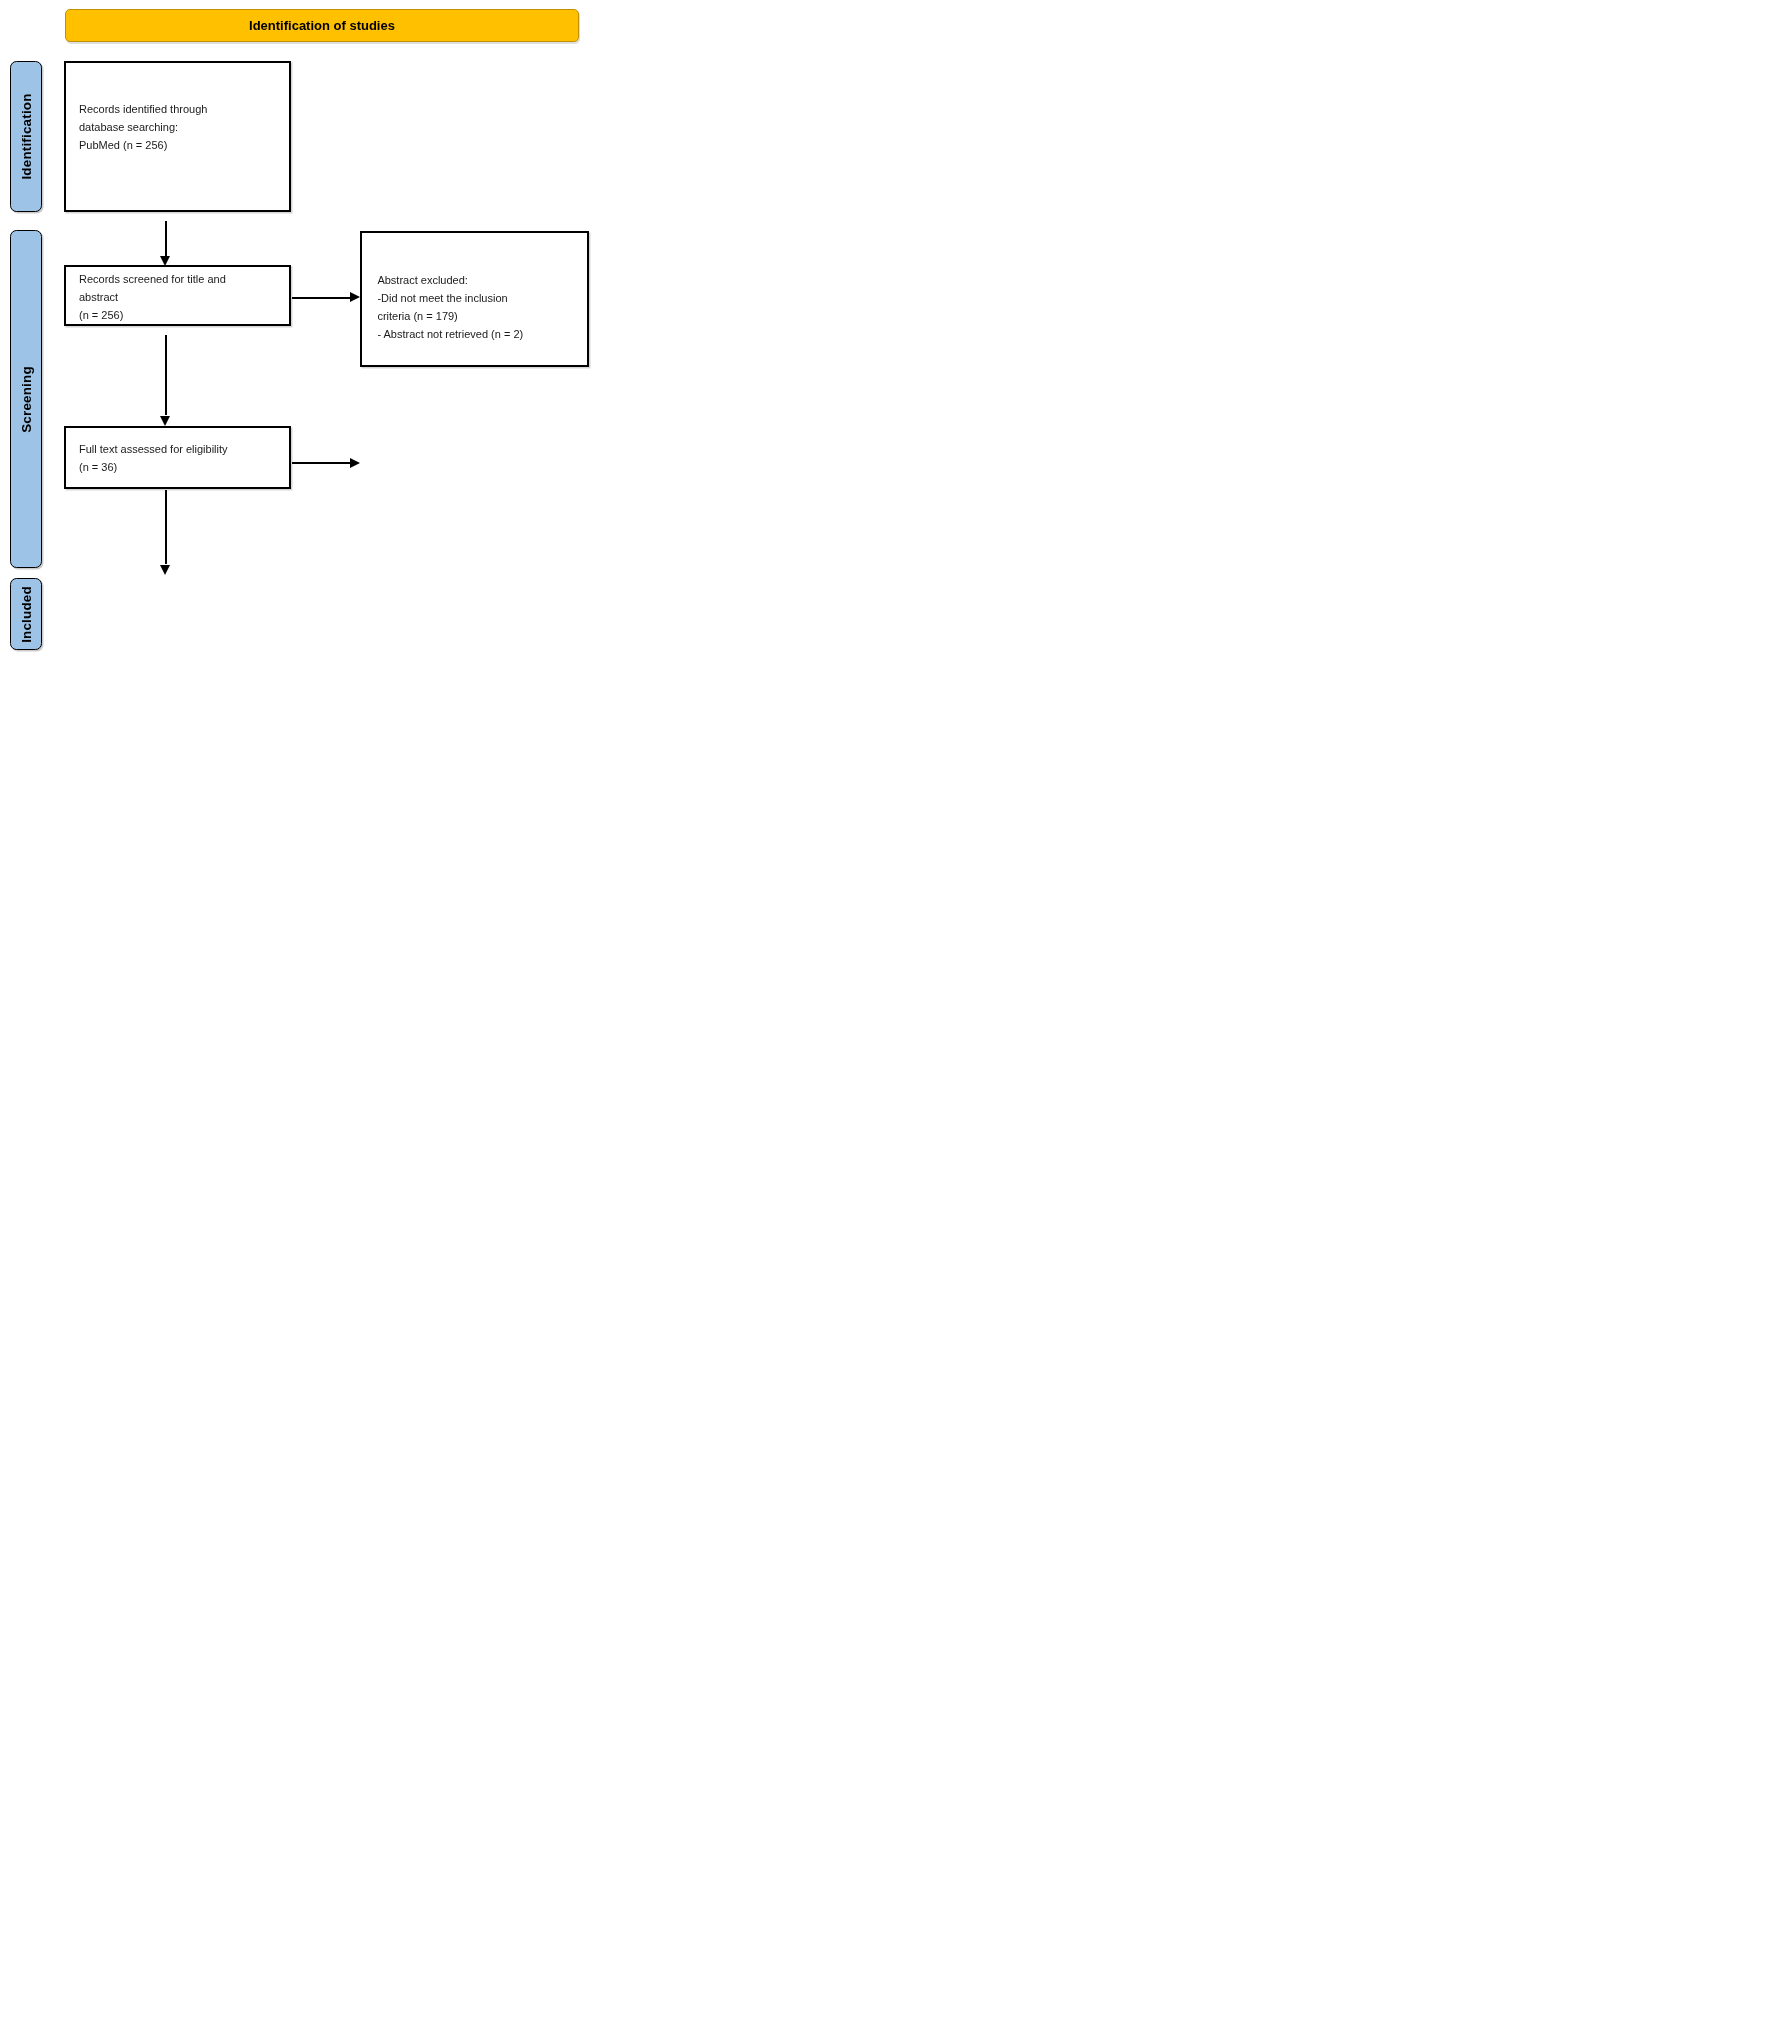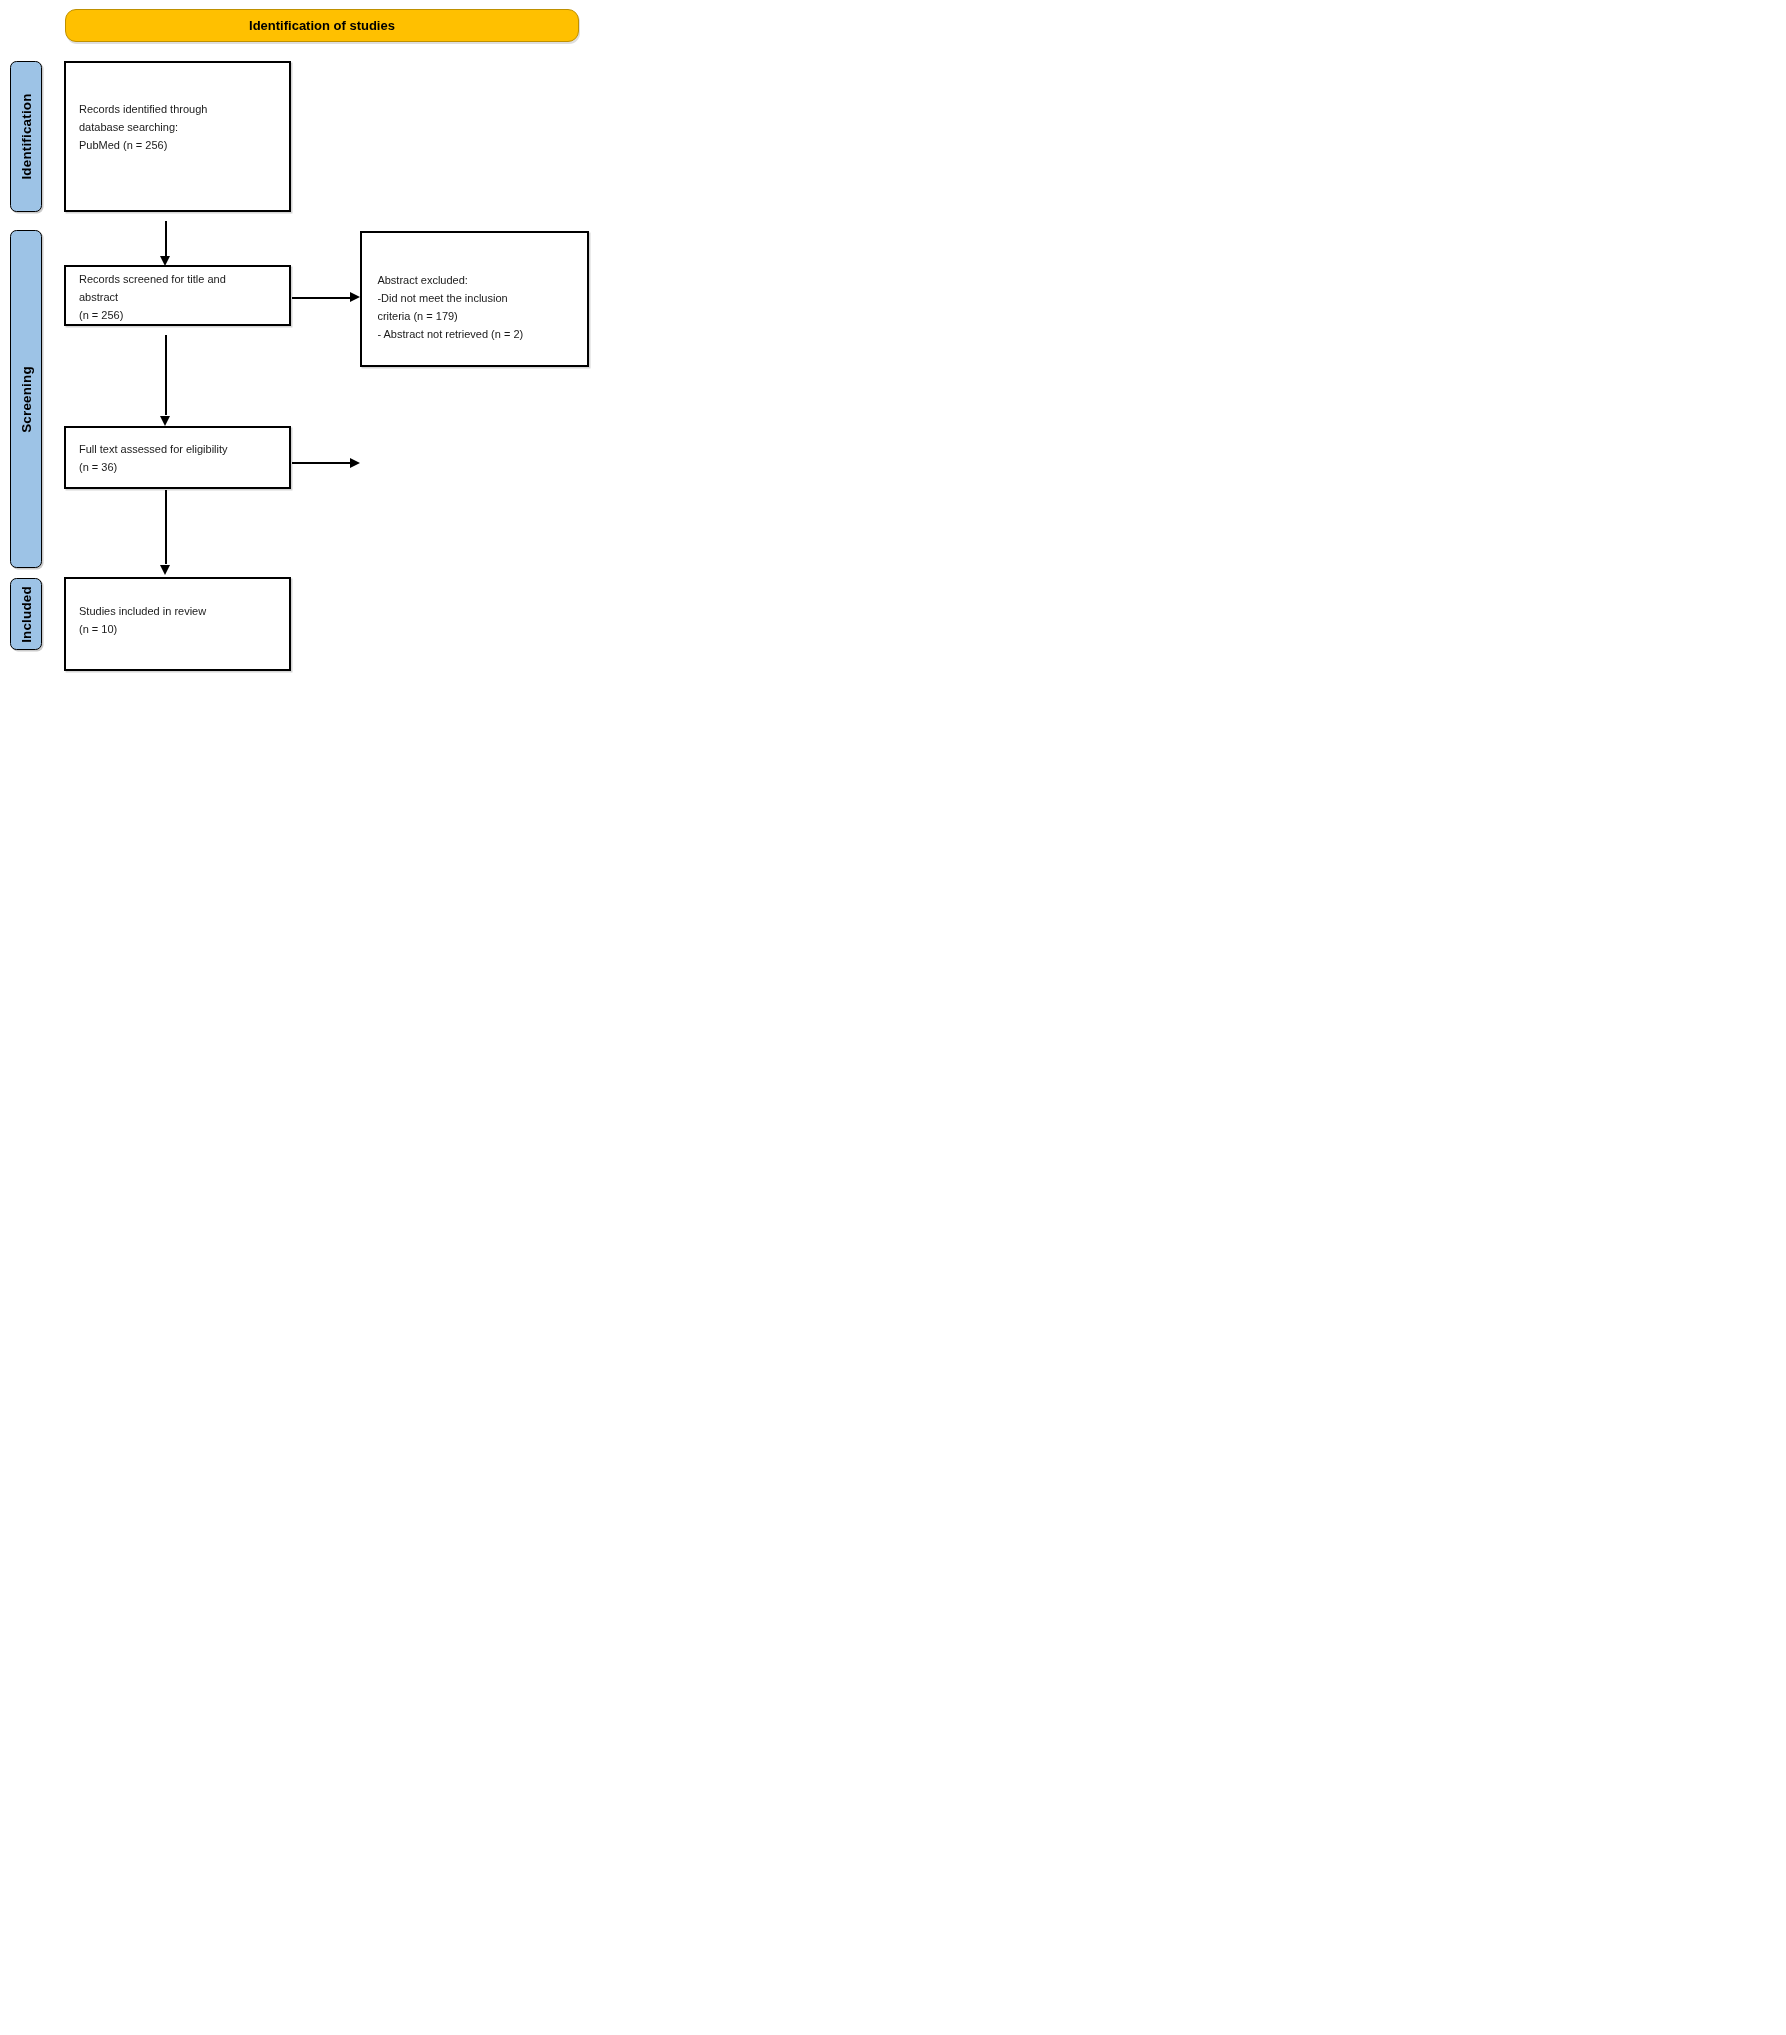--- a/index.html
+++ b/index.html
@@ -22,21 +22,21 @@
     background: #ffffff;
     overflow: hidden;
   }
 
   
   .banner {
     position: absolute;
     left: 65px; top: 9px; width: 514px; height: 33px;
     background: var(--banner-fill);
     border: 1.5px solid var(--banner-border);
-    border-radius: 11px;
+    border-radius: 5px;
     box-shadow: 1px 2px 0 rgba(160,160,160,0.35);
     display: flex; align-items: center; justify-content: center;
   }
   .banner .banner-text {
     font-size: 13px; font-weight: bold; color: #000;
   }
 
   
   .stage {
     position: absolute;
@@ -139,26 +139,20 @@
       </div>
   </div>
 
   <div class="fbox box-fulltext">
     <div>
         <div class="tline">Full text assessed for eligibility</div>
         <div class="tline">(n = 36)</div>
       </div>
   </div>
 
-  <div class="fbox box-included">
-    <div>
-        <div class="tline">Studies included in review</div>
-        <div class="tline">(n = 10)</div>
-      </div>
-  </div>
 
   <div class="fbox box-records-excluded">
     <div>
         <div class="tline">Abstract excluded:</div>
         <div class="tline">-Did not meet the inclusion</div>
         <div class="tline">criteria (n = 179)</div>
         <div class="tline">- Abstract not retrieved (n = 2)</div>
       </div>
   </div>
 

